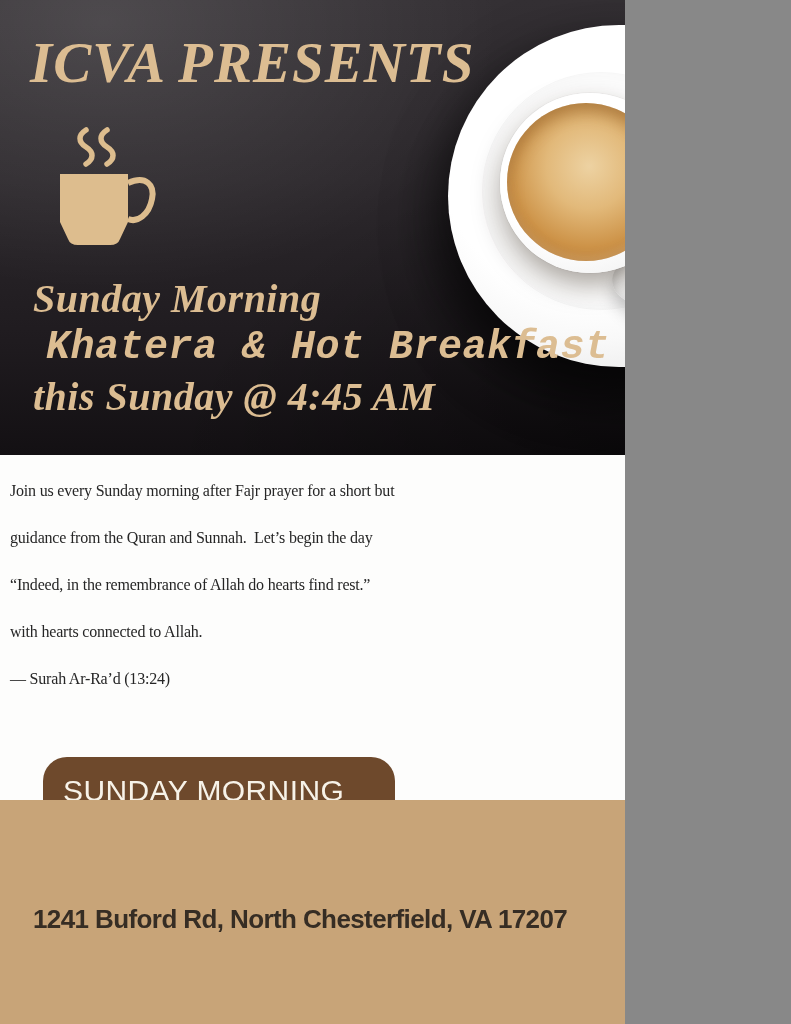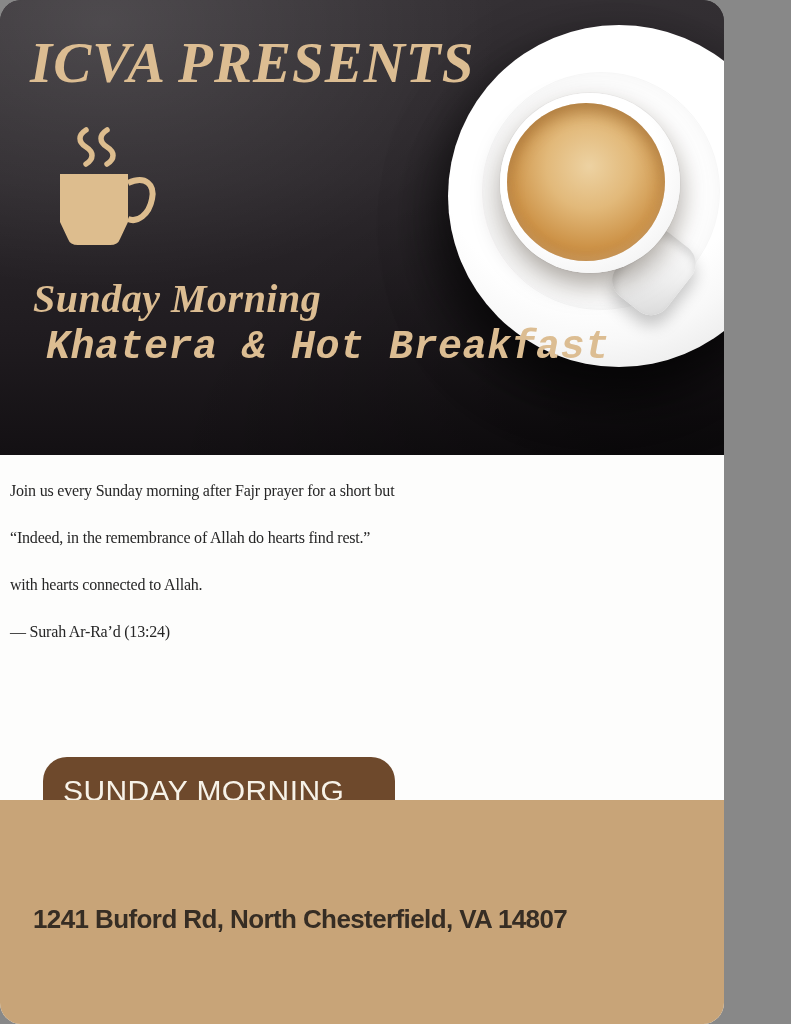--- a/index.html
+++ b/index.html
@@ -8,22 +8,22 @@
     --icon-tan:#ddbd8e;
     --body-bg:#fdfdfc;
     --body-text:#262626;
     --badge-bg:#6e492c;
     --badge-text:#f7f2e8;
     --footer-bg:#c8a478;
     --footer-text:#362d24;
   }
   html,body{margin:0;padding:0;background:#888;}
   .flyer{
-    position:relative;width:724px;height:1024px;overflow:hidden;
-    font-family:"Liberation Sans",sans-serif;background:var(--body-bg,#fdfdfc);border-radius:21px;
+    position:relative;width:625px;height:1024px;overflow:hidden;
+    font-family:"Liberation Sans",sans-serif;background:var(--body-bg,#fdfdfc);
   }
 
   
   .hero{
     position:absolute;left:0;top:0;width:791px;height:455px;overflow:hidden;
     background-color:var(--hero-bg,#2b272b);
     background-image:
       radial-gradient(ellipse 640px 430px at 13% 5%, rgba(255,255,255,0.13), rgba(255,255,255,0) 62%),
       radial-gradient(ellipse 900px 620px at 90% 115%, rgba(0,0,0,0.55), rgba(0,0,0,0) 62%),
       linear-gradient(180deg,#343034 0%,#2c282c 40%,#1f1b1f 75%,#131013 100%);
@@ -119,32 +119,34 @@
         <path d="M28 3 C20 8 20 15 28 20 C36 25 36 32 28 37"></path>
         <path d="M49 3 C41 8 41 15 49 20 C57 25 57 32 49 37"></path>
       </g>
       <path fill="#ddbd8e" d="M2 47 H70 V95 L62 112 Q60 118 52 118 H20 Q12 118 10 112 L2 95 Z"></path>
       <path stroke="#ddbd8e" stroke-width="6" fill="none" d="M70 56 C88 48 97 58 94 72 C91 88 79 96 70 92"></path>
     </svg>
 
     <div class="headline">
       <span>Sunday Morning</span>
       <span class="indent">Khatera &amp; Hot Breakfast</span>
+      <span>this Sunday @ 4:45 AM</span>
     </div>
   </div>
 
   <div class="description">
     <span>Join us every Sunday morning after Fajr prayer for a short but</span>
+    <span>guidance from the Quran and Sunnah.  Let’s begin the day</span>
     <span>“Indeed, in the remembrance of Allah do hearts find rest.”</span>
     <span>with hearts connected to Allah.</span>
     <span>— Surah Ar-Ra’d (13:24)</span>
   </div>
 
   <div class="badge">
     <span>SUNDAY MORNING</span>
     <span>Right after Fajr Salah</span>
   </div>
 
   <div class="footer">
-    <div>1241 Buford Rd, North Chesterfield, VA 14807</div>
+    <div>1241 Buford Rd, North Chesterfield, VA 17207</div>
   </div>
 
 </div>
 
 </body></html>

